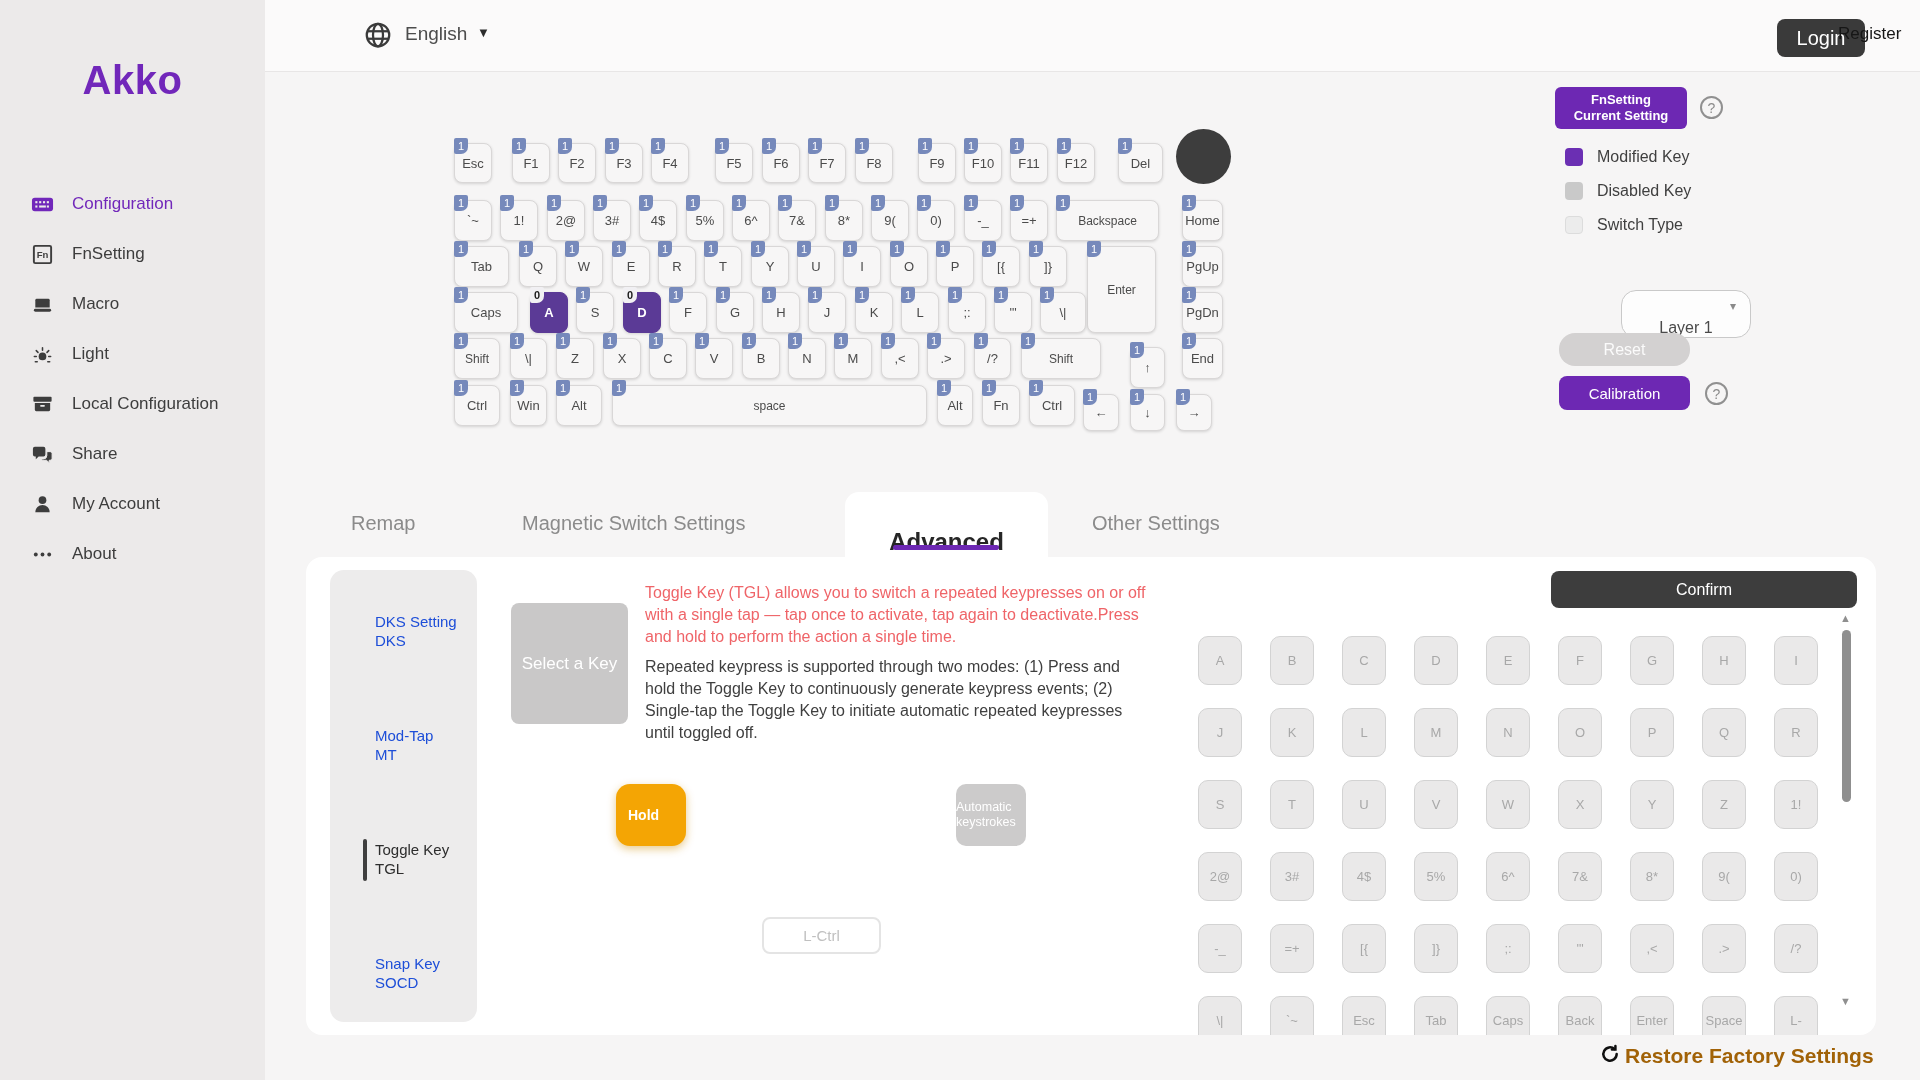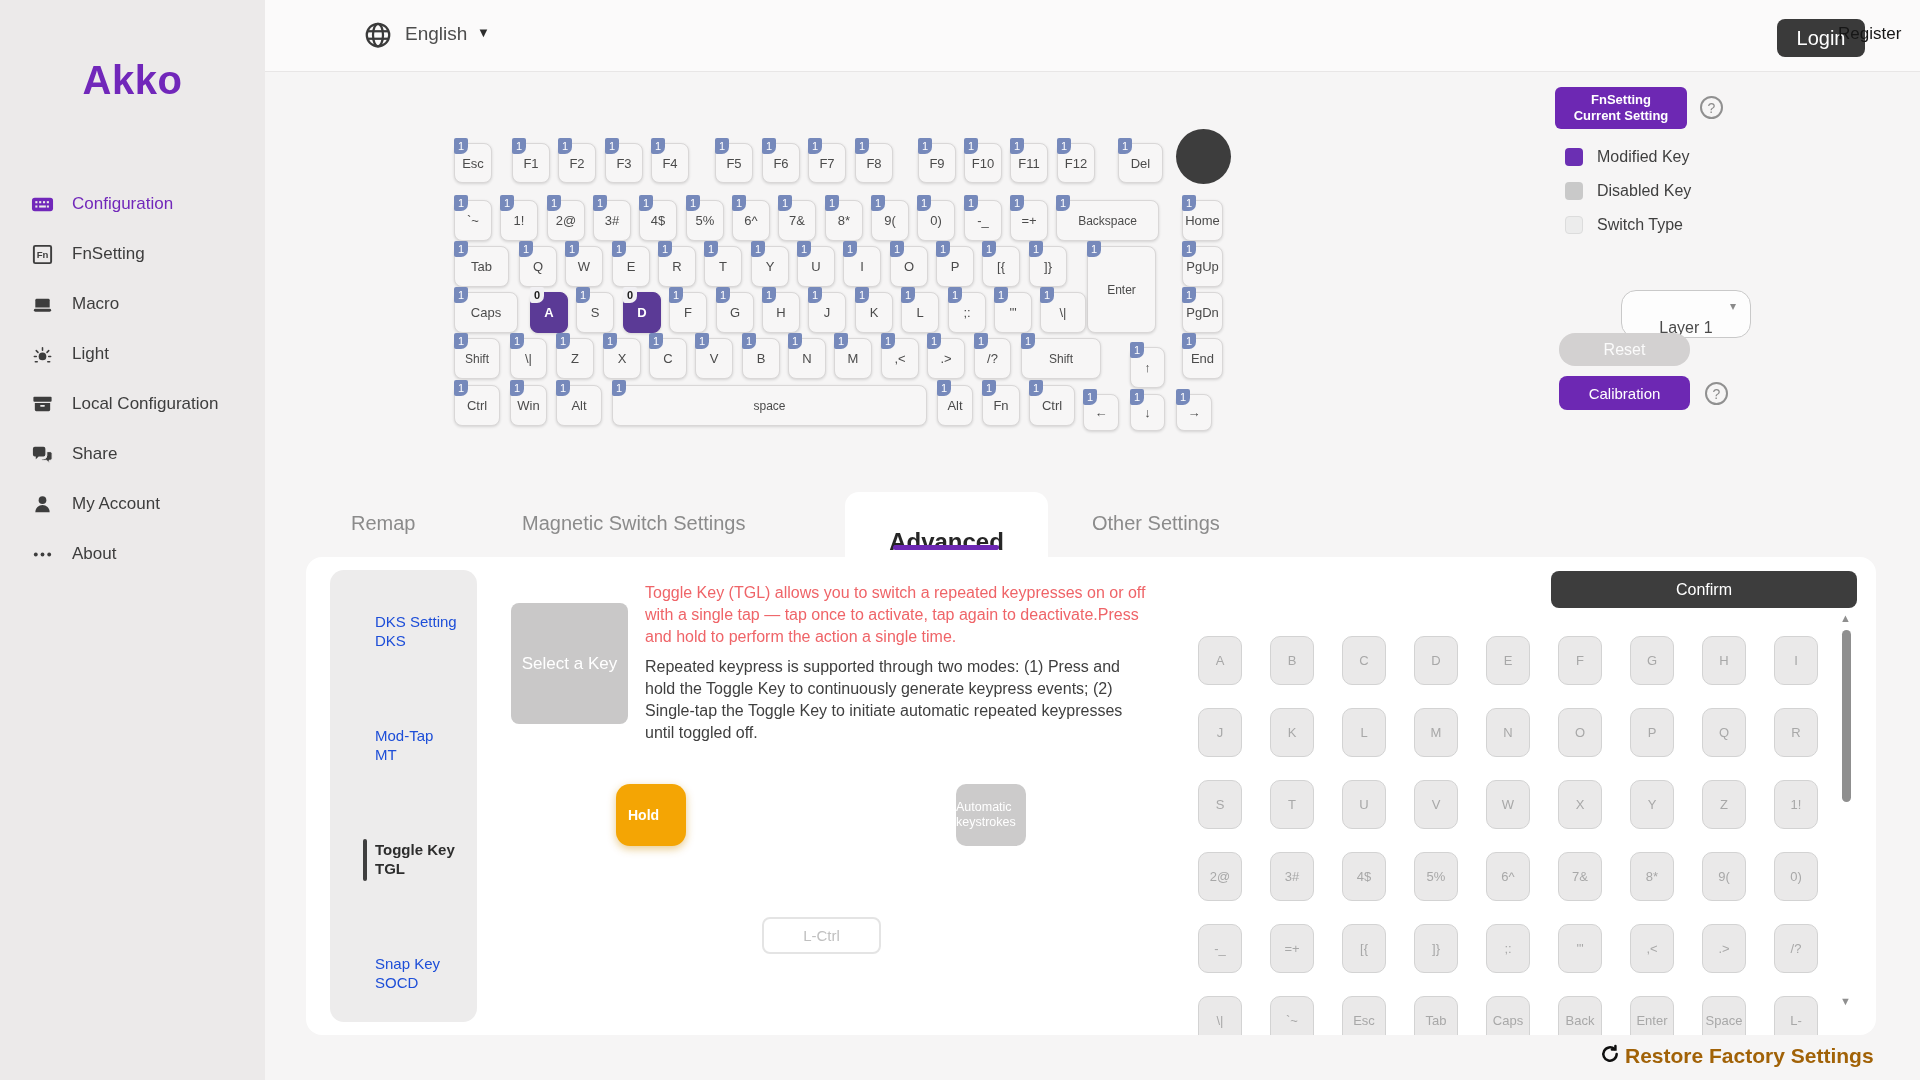--- a/index.html
+++ b/index.html
@@ -85,21 +85,21 @@
                       font-weight:600; color:#262626; }
   .tab-underline { position:absolute; left:48px; bottom:7px; width:106px; height:5px; background:#6d28b3;
                    border-radius:3px; }
 
   
   .panel { position:absolute; left:306px; top:557px; width:1570px; height:478px; background:#fff;
            border-radius:16px; overflow:hidden; z-index:3; }
   .rail { position:absolute; left:24px; top:13px; width:147px; height:452px; background:#edecec;
           border-radius:14px; }
   .subtab { position:absolute; left:45px; font-size:15px; line-height:19px; color:#1d4ed8; cursor:pointer; }
-  .subtab.active { color:#2d2d2d; font-weight:700; }
+  .subtab.active { color:#2d2d2d; font-weight:400; }
   .subtab-bar { position:absolute; left:33px; top:269px; width:4px; height:42px; background:#3f3f3f;
                 border-radius:2px; }
   .desc-red { position:absolute; left:339px; top:25px; width:505px; font-size:16px; line-height:22px;
               color:#ef6468; }
   .desc-black { position:absolute; left:339px; top:99px; width:494px; font-size:16px; line-height:22px;
                 color:#3f3f3f; }
   .select-key-box { position:absolute; left:205px; top:46px; width:117px; height:121px; background:#c9c8c8;
                     border-radius:8px; color:#fff; font-size:17px; display:flex; align-items:center;
                     justify-content:center; text-align:center; cursor:pointer; }
   .hold-btn { position:absolute; left:310px; top:227px; width:70px; height:62px; background:#f4a504;

